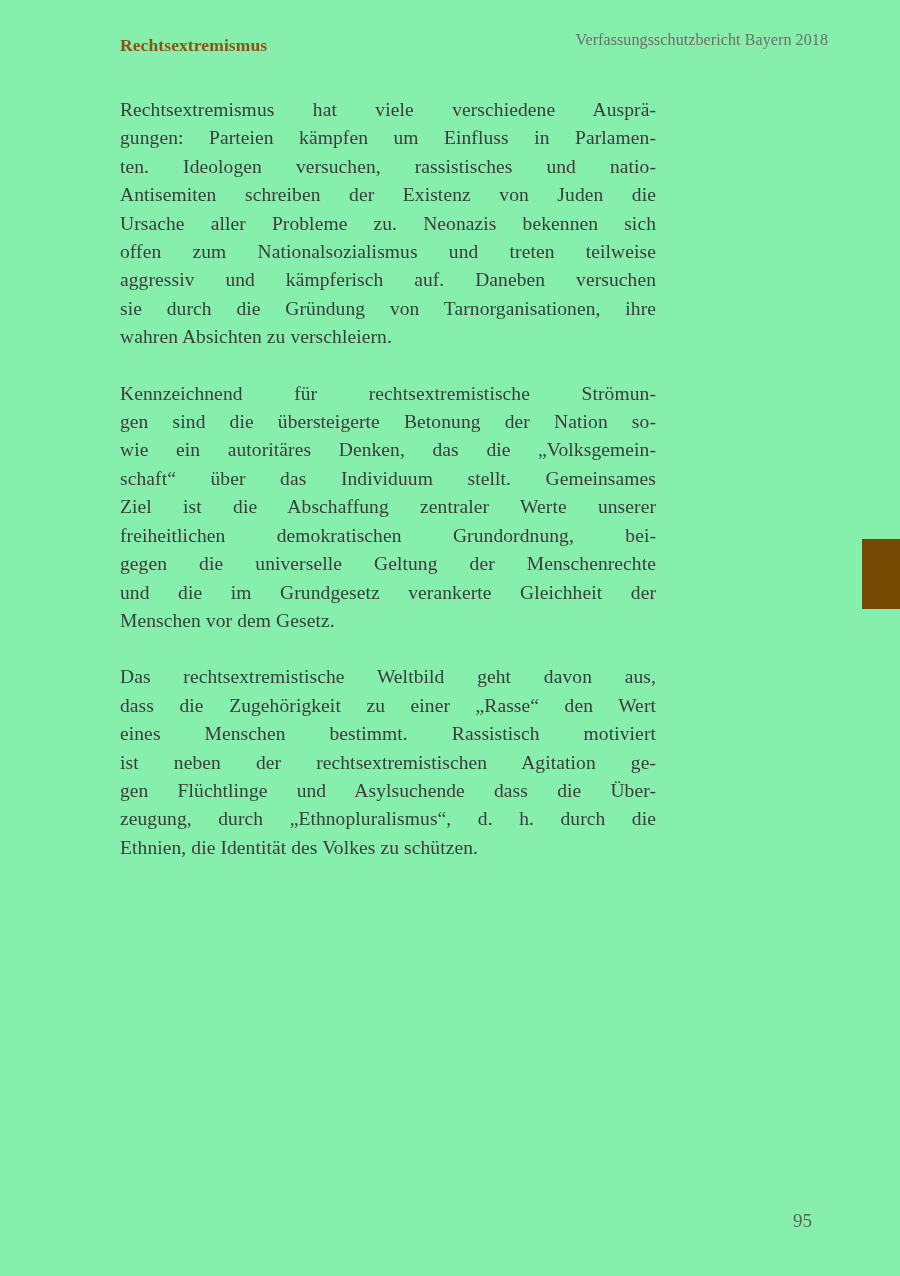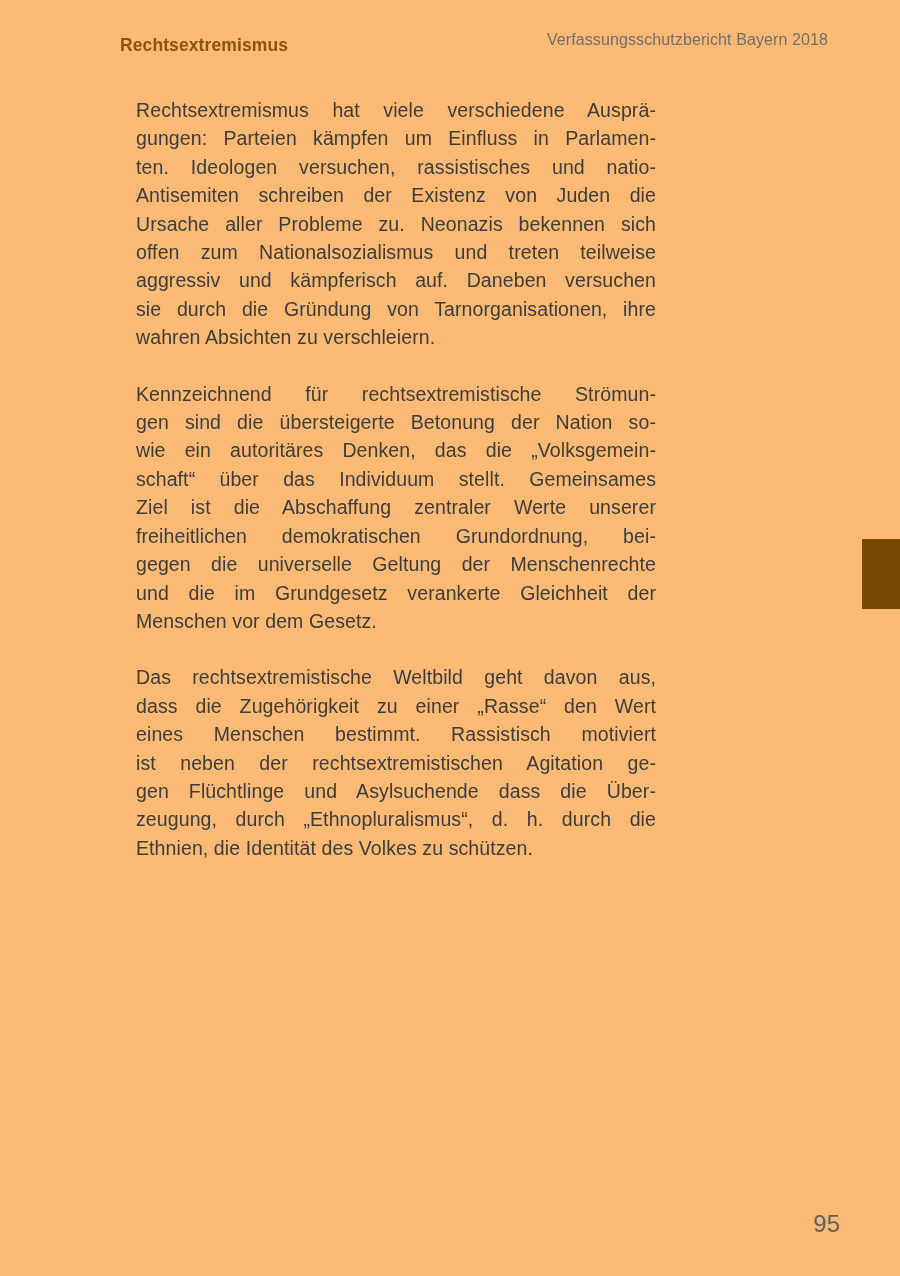--- a/index.html
+++ b/index.html
@@ -10,21 +10,22 @@
     width: 900px;
     height: 1276px;
     position: relative;
     background: #ffffff;
     font-family: "Liberation Sans", sans-serif;
     overflow: hidden;
   }
   .page {
     position: absolute;
     inset: 0;
-    background: #fdba74;
+    background: #86efac;
+    font-family: Liberation Serif, serif;
   }
   .header-section-title {
     position: absolute;
     left: 120px;
     top: 35px;
     font-size: 17.5px;
     font-weight: bold;
     color: #8a5412;
     letter-spacing: 0.1px;
     white-space: nowrap;
@@ -43,42 +44,42 @@
     position: absolute;
     left: 120px;
     top: 96px;
     width: 536px;
     font-size: 19.5px;
     line-height: 28.4px;
     color: #3c3c3c;
     letter-spacing: 0.1px;
   }
   .paragraph {
-    margin: 0 0 28px 16px;
+    margin: 0 0 28px 0;
   }
   .line {
     text-align: justify;
     text-align-last: justify;
   }
   .line.last {
     text-align-last: left;
   }
   .side-tab {
     position: absolute;
     left: 862px;
     top: 539px;
     width: 38px;
     height: 70px;
     background: #764a03;
   }
   .page-number {
     position: absolute;
-    right: 60px;
+    right: 88px;
     top: 1210px;
-    font-size: 24px;
+    font-size: 19px;
     color: #5f5f5f;
   }
 </style>
 </head>
 <body>
 
 <div class="page">
 
   <div class="header-section-title">Rechtsextremismus</div>
 

